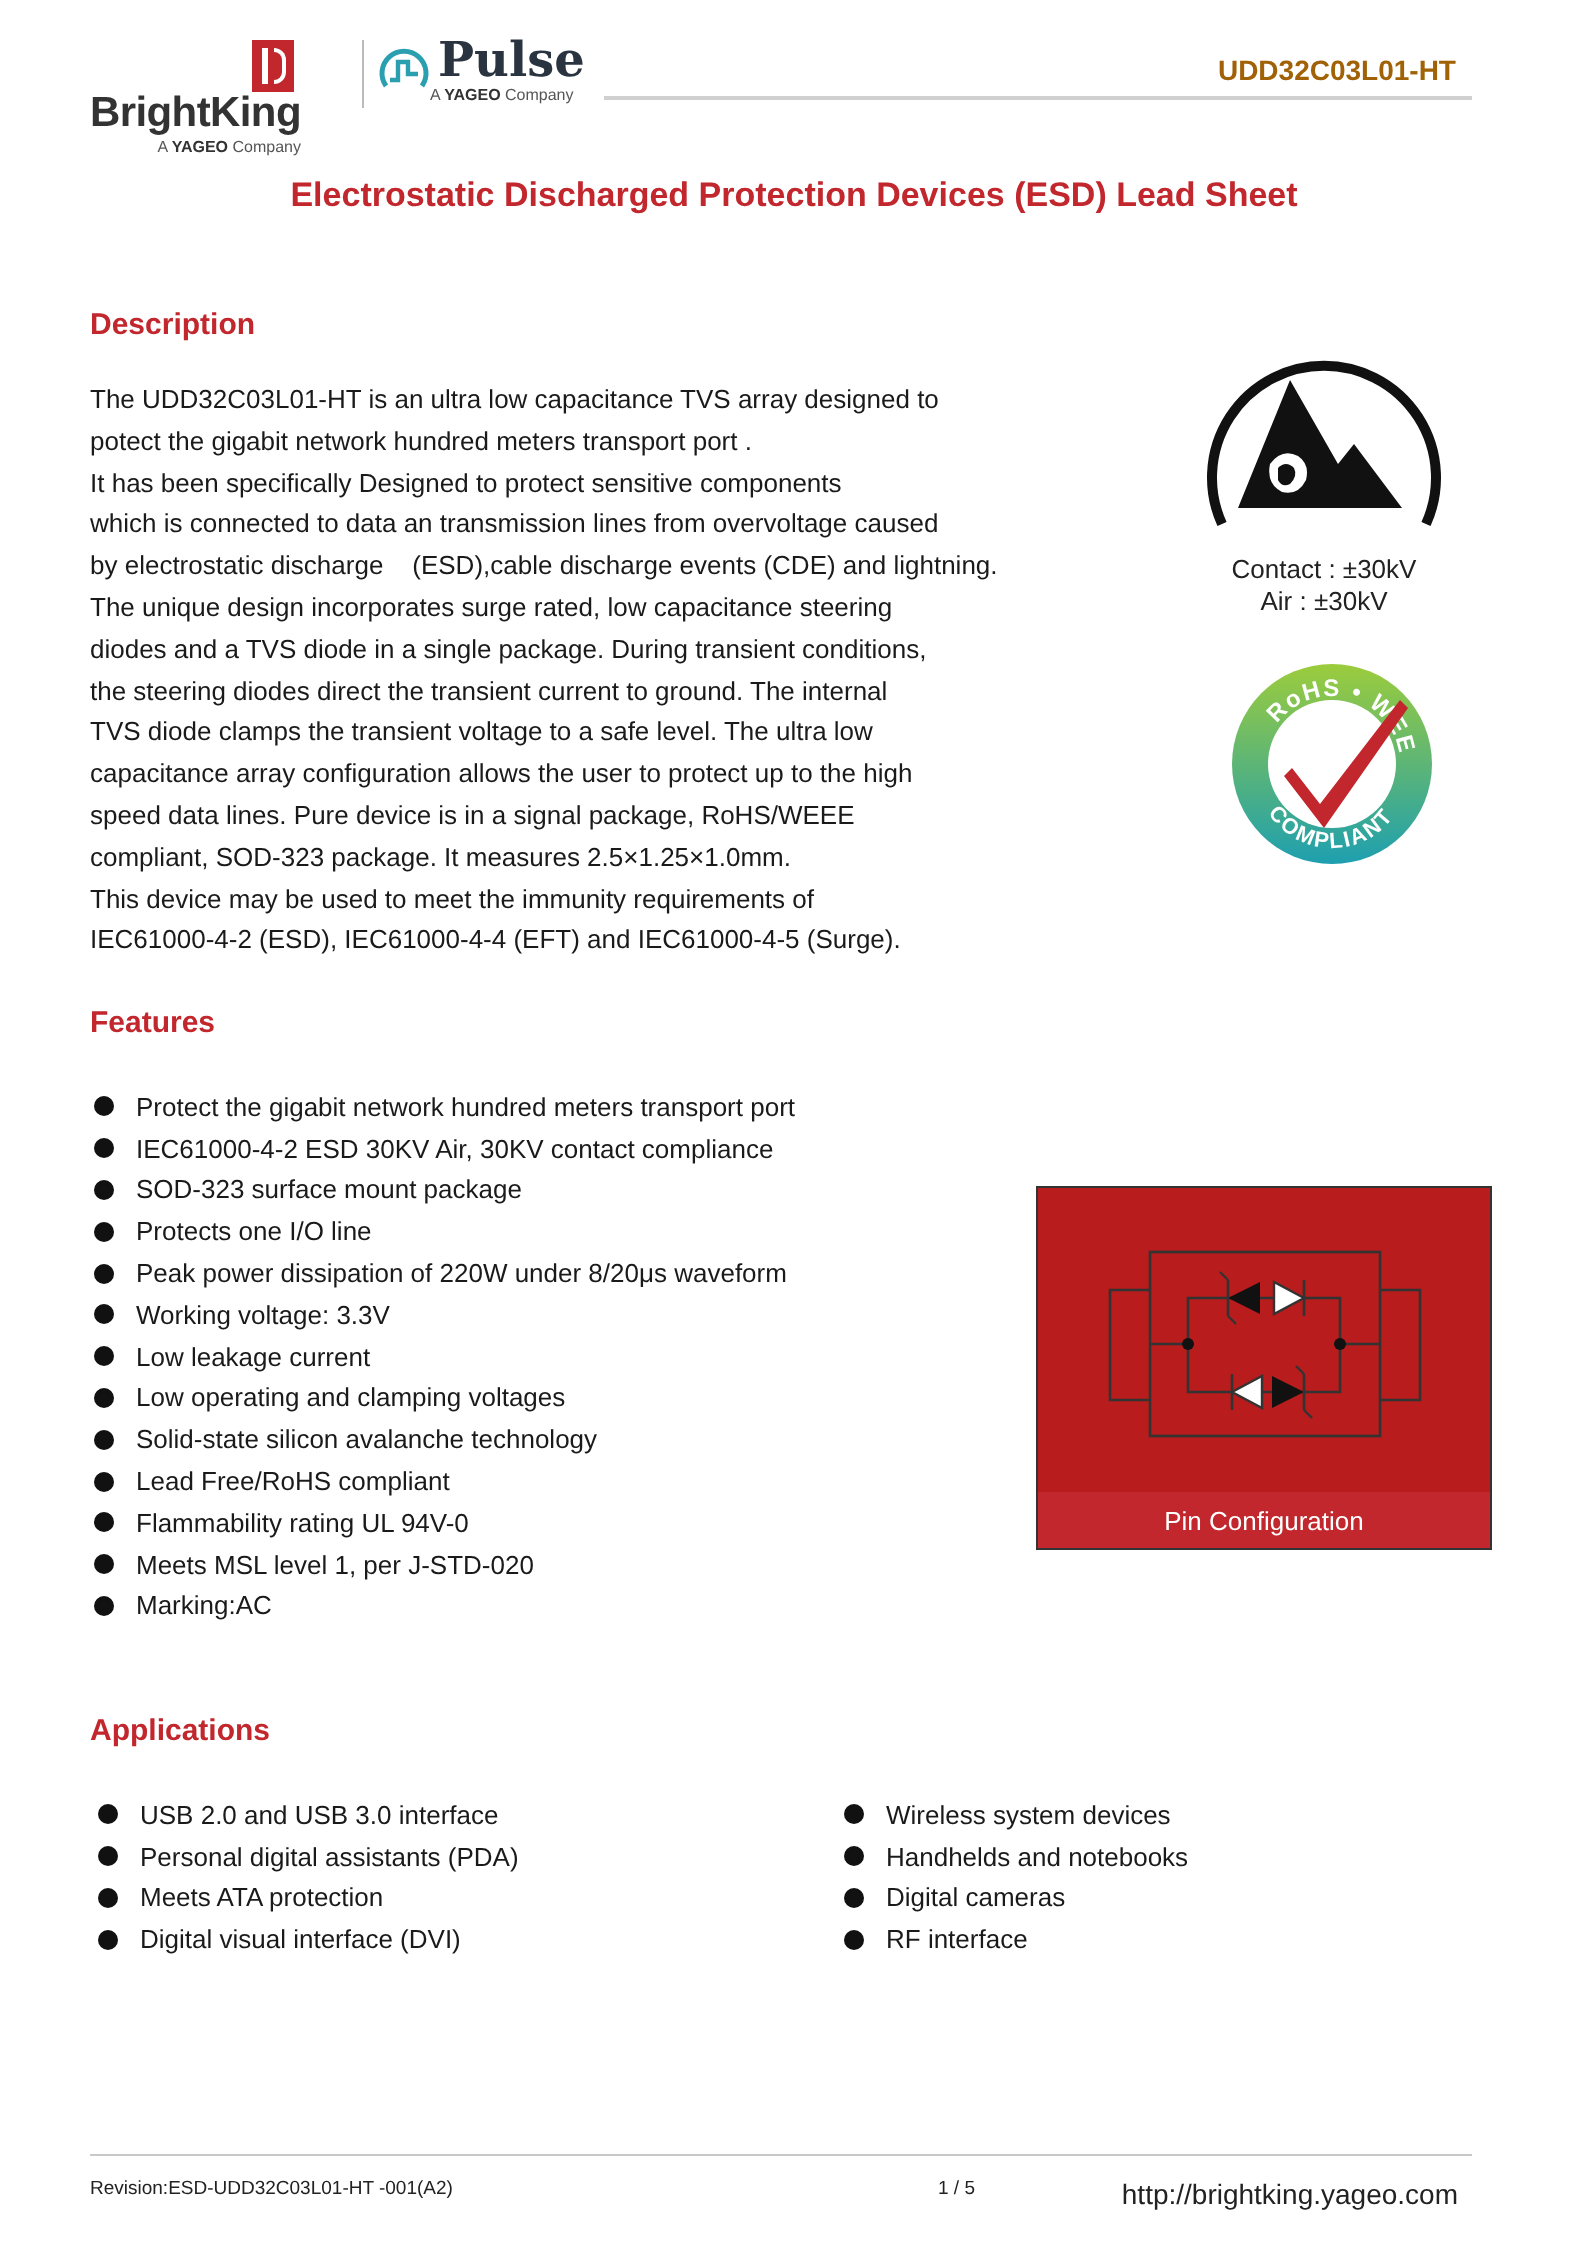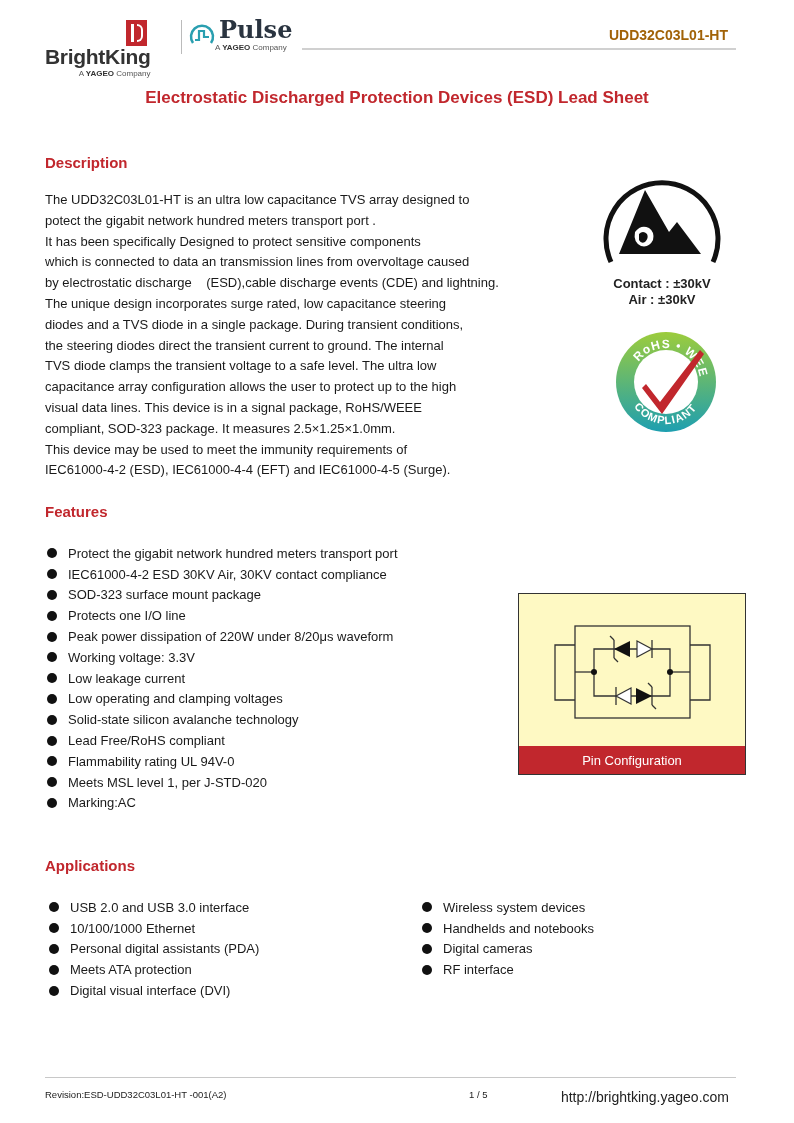--- a/index.html
+++ b/index.html
@@ -26,29 +26,29 @@
   .part-number { right: 66px; top: 27px; font-size: 14px; font-weight: bold; color: #a16207; }
 
   .doc-title { left: 0; width: 794px; top: 88px; text-align: center; font-size: 17px; font-weight: bold; color: #c1272d; }
 
   .section-heading { font-size: 15px; font-weight: bold; color: #c1272d; left: 45px; }
 
   .desc-body { left: 45px; top: 190px; width: 520px; font-size: 13px; line-height: 20.8px; color: #1a1a1a; }
   .desc-line { white-space: pre; }
 
   .esd-wrap { left: 597px; top: 172px; width: 130px; }
-  .esd-text { text-align: center; font-size: 13px; font-weight: bold; line-height: 16px; color: #222; }
+  .esd-text { text-align: center; font-size: 13px; font-weight: normal; line-height: 16px; color: #222; }
   .rohs { left: 612px; top: 328px; width: 108px; height: 108px; }
 
   ul.bullets { list-style: none; margin: 0; padding: 0; }
   ul.bullets li { display: flex; align-items: center; height: 20.8px; font-size: 13px; color: #1a1a1a; }
   .dot { width: 10px; height: 10px; border-radius: 50%; background: #111; margin-right: 11px; flex-shrink: 0; }
   .features { left: 47px; top: 543px; }
 
-  .pin-box { left: 518px; top: 593px; width: 228px; height: 182px; border: 1px solid #333; box-sizing: border-box; background: #fef9c3; }
+  .pin-box { left: 518px; top: 593px; width: 228px; height: 182px; border: 1px solid #333; box-sizing: border-box; background: #b91c1c; }
   .pin-svg { position: absolute; left: 33px; top: 30px; }
   .pin-caption { position: absolute; left: 0; bottom: 0; width: 100%; height: 28px; background: #c1272d; color: #fff; font-size: 13px; display: flex; align-items: center; justify-content: center; }
 
   .apps-left { left: 49px; top: 897px; }
   .apps-right { left: 422px; top: 897px; }
 
   .footer-rule { left: 45px; top: 1077px; width: 691px; height: 1px; background: #c8c8c8; }
   .footer-left { left: 45px; top: 1089px; font-size: 9.5px; color: #222; }
   .footer-center { left: 425px; top: 1089px; font-size: 9.5px; color: #222; margin-left: 44px; }
   .footer-right { right: 65px; top: 1089px; font-size: 14px; color: #222; margin-left: 38px; }
@@ -84,21 +84,21 @@
   <div class="desc-line">The UDD32C03L01-HT is an ultra low capacitance TVS array designed to</div>
   <div class="desc-line">potect the gigabit network hundred meters transport port .</div>
   <div class="desc-line">It has been specifically Designed to protect sensitive components</div>
   <div class="desc-line">which is connected to data an transmission lines from overvoltage caused</div>
   <div class="desc-line">by electrostatic discharge    (ESD),cable discharge events (CDE) and lightning.</div>
   <div class="desc-line">The unique design incorporates surge rated, low capacitance steering</div>
   <div class="desc-line">diodes and a TVS diode in a single package. During transient conditions,</div>
   <div class="desc-line">the steering diodes direct the transient current to ground. The internal</div>
   <div class="desc-line">TVS diode clamps the transient voltage to a safe level. The ultra low</div>
   <div class="desc-line">capacitance array configuration allows the user to protect up to the high</div>
-  <div class="desc-line">visual data lines. This device is in a signal package, RoHS/WEEE</div>
+  <div class="desc-line">speed data lines. Pure device is in a signal package, RoHS/WEEE</div>
   <div class="desc-line">compliant, SOD-323 package. It measures 2.5×1.25×1.0mm.</div>
   <div class="desc-line">This device may be used to meet the immunity requirements of</div>
   <div class="desc-line">IEC61000-4-2 (ESD), IEC61000-4-4 (EFT) and IEC61000-4-5 (Surge).</div>
 </div>
 
 <div class="abs esd-wrap">
   <svg width="130" height="100" viewBox="0 0 130 100">
     <path d="M14 90 A56 56 0 1 1 116 90" fill="none" stroke="#111" stroke-width="5"></path>
     <polygon points="48,18 22,82 104,82 80,50 72,60" fill="#111"></polygon>
     <path d="M38 60 q6 -8 14 -4 q6 4 4 12 q-4 8 -12 6 q-8 -4 -6 -14z" fill="#fff"></path>
@@ -212,24 +212,20 @@
 </div>
 
 <div class="abs section-heading" style="top:857px;">Applications</div>
 <ul class="abs bullets apps-left">
   <li>
       <span class="dot"></span>
       <span>USB 2.0 and USB 3.0 interface</span>
     </li>
   <li>
       <span class="dot"></span>
-      <span>10/100/1000 Ethernet</span>
-    </li>
-  <li>
-      <span class="dot"></span>
       <span>Personal digital assistants (PDA)</span>
     </li>
   <li>
       <span class="dot"></span>
       <span>Meets ATA protection</span>
     </li>
   <li>
       <span class="dot"></span>
       <span>Digital visual interface (DVI)</span>
     </li>

